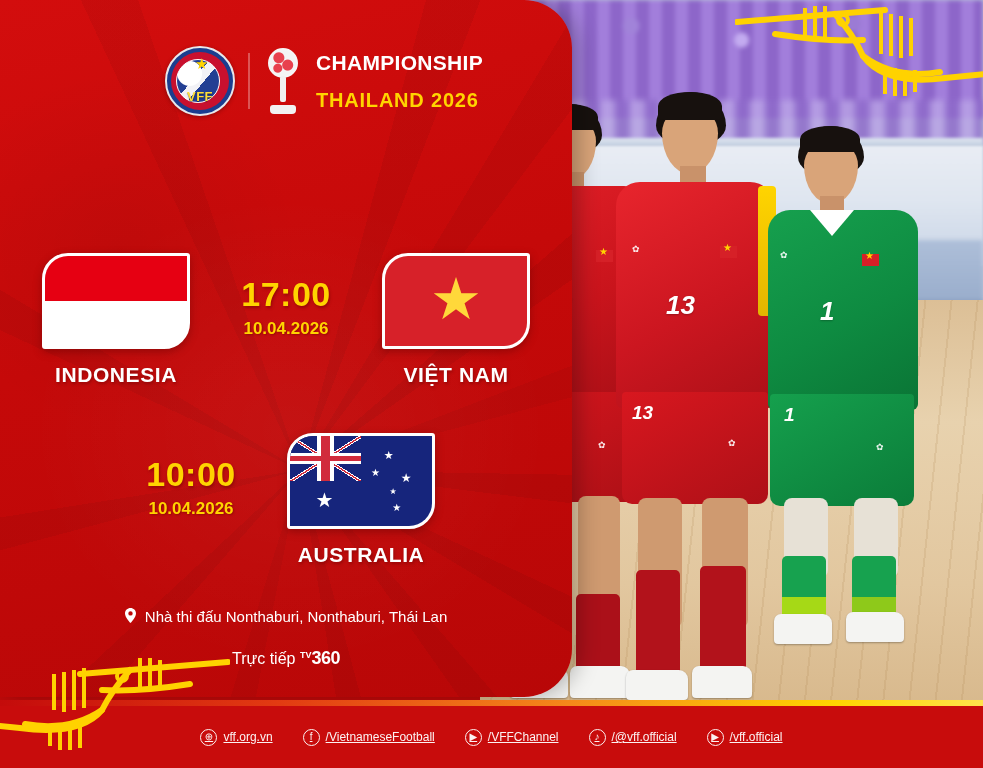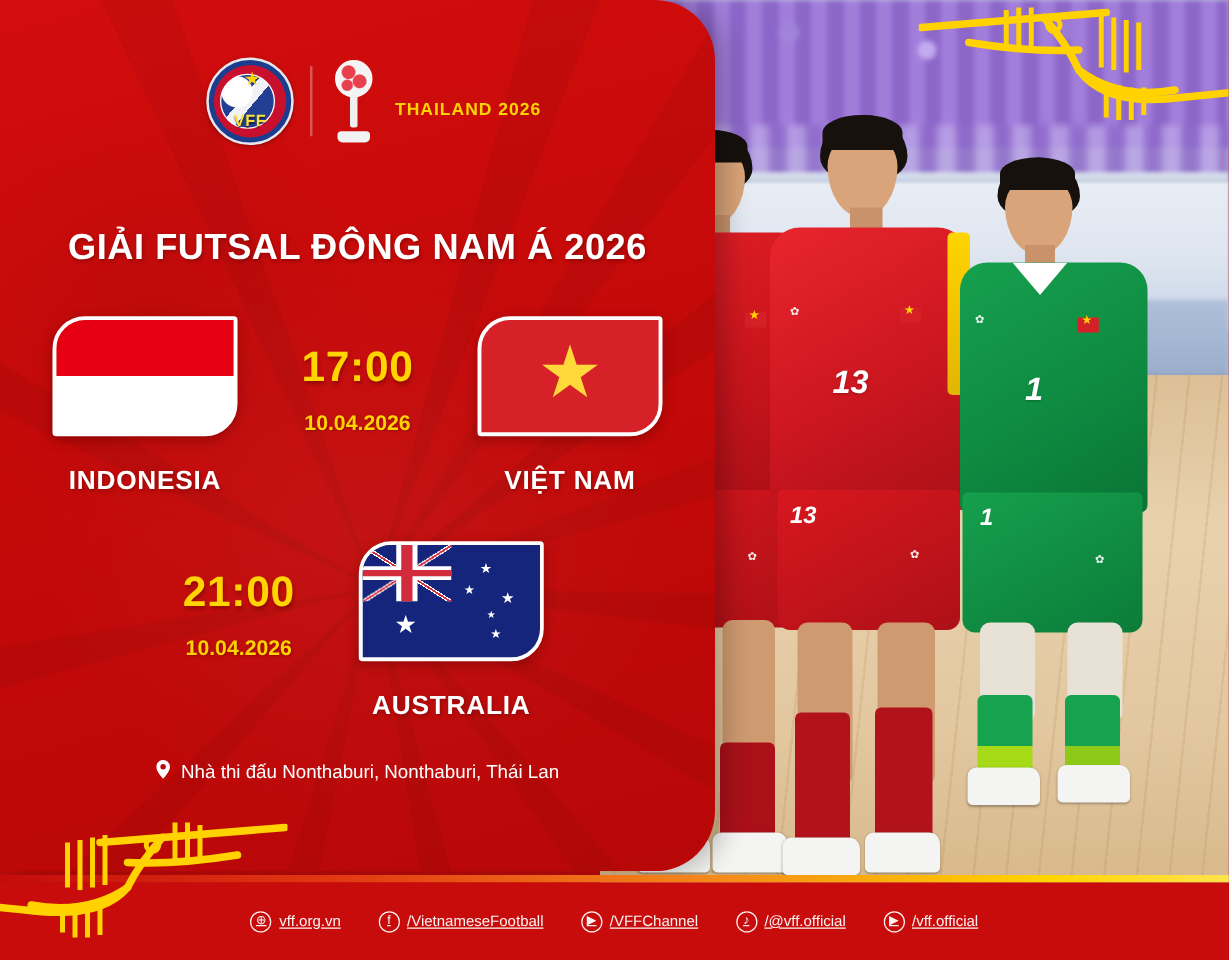--- a/index.html
+++ b/index.html
@@ -122,44 +122,44 @@
                    radial-gradient(circle at 68% 58%,#e8414e 0 5px,transparent 6px),
                    radial-gradient(circle at 30% 70%,#e8414e 0 4px,transparent 5px),
                    #f4f4f4;
                  border:2px solid #f6f6f6; }
   #trophy .stem { position:absolute; left:17px; top:28px; width:6px; height:26px; background:#f0f0f0;
                   border-radius:2px; }
   #trophy .base { position:absolute; left:7px; bottom:0; width:26px; height:9px; background:#f2f2f2;
                   border-radius:3px 3px 4px 4px; }
   #champ { line-height:1.1; }
   #champ .l1, #champ .l2 { color:#fff; font-weight:700; font-size:21px; letter-spacing:.3px; }
-  #champ .l3 { color:#ffd400; font-weight:700; font-size:14px; letter-spacing:.8px; margin-top:14px; }
+  #champ .l3 { color:#ffd400; font-weight:700; font-size:20px; letter-spacing:.8px; margin-top:14px; }
 
   
   #t1 { position:absolute; left:0; width:572px; top:138px; text-align:center;
         color:#ffd400; font-weight:700; font-size:38px; letter-spacing:.4px;
         text-shadow:2px 2px 4px rgba(90,0,0,.5); }
   #t2 { position:absolute; left:0; width:572px; top:182px; text-align:center;
         color:#fff; font-weight:700; font-size:29px; letter-spacing:.4px;
         text-shadow:1px 2px 3px rgba(90,0,0,.45); }
 
   
   .match { position:absolute; left:0; width:572px; display:flex;
            align-items:flex-start; justify-content:center; }
   .side { width:190px; text-align:center; }
   .flagwrap { width:148px; height:96px; margin:0 auto; border:3px solid #fff;
               border-radius:26px 3px 26px 3px; overflow:hidden;
               box-shadow:0 3px 9px rgba(80,0,0,.38); background:#fff; }
   .flag { width:100%; height:100%; position:relative; }
-  .team { margin-top:24px; color:#fff; font-weight:700; font-size:21px; letter-spacing:.6px;
+  .team { margin-top:14px; color:#fff; font-weight:700; font-size:21px; letter-spacing:.6px;
           text-shadow:1px 2px 3px rgba(90,0,0,.4); }
   .mid { width:150px; text-align:center; padding-top:22px; }
   .mtime { color:#ffd400; font-weight:700; font-size:34px; letter-spacing:.5px;
            text-shadow:1px 2px 3px rgba(90,0,0,.42); }
-  .mdate { color:#ffd400; font-weight:700; font-size:17px; margin-top:15px;
+  .mdate { color:#ffd400; font-weight:700; font-size:17px; margin-top:5px;
            text-shadow:1px 1px 2px rgba(90,0,0,.42); }
 
   
   .fl-id { background:linear-gradient(#e60012 0 50%,#fff 50% 100%); }
   .fl-vn { background:#d72129; }
   .fl-vn .st { position:absolute; left:50%; top:50%; transform:translate(-50%,-54%);
                color:#ffd83a; font-size:58px; line-height:1; }
   .fl-th { background:
       linear-gradient(#ec2b3a 0 17%, #fff 17% 33%, #1e2456 33% 67%, #fff 67% 83%, #ec2b3a 83% 100%); }
   .fl-au { background:#16257c; }
@@ -317,25 +317,25 @@
       <div class="star">★</div>
       <div class="vfftxt">VFF</div>
     </div>
     <div class="divider"></div>
     <div id="trophy">
       <div class="cup"></div>
         <div class="stem"></div>
         <div class="base"></div>
     </div>
     <div id="champ">
+      <div class="l2">CHAMPIONSHIP</div>
       <div class="l3">THAILAND 2026</div>
     </div>
   </div>
 
-  <div id="t2">GIẢI FUTSAL ĐÔNG NAM Á 2026</div>
 
   <div class="match" style="top:253px;">
     <div class="side">
       <div class="flagwrap">
         <div class="flag fl-id"></div>
       </div>
       <div class="team">INDONESIA</div>
     </div>
     <div class="mid">
       <div class="mtime">17:00</div>
@@ -346,21 +346,21 @@
         <div class="flag fl-vn">
             <div class="st">★</div>
           </div>
       </div>
       <div class="team">VIỆT NAM</div>
     </div>
   </div>
 
   <div class="match" style="top:433px;">
     <div class="mid">
-      <div class="mtime">21:00</div>
+      <div class="mtime">10:00</div>
       <div class="mdate">10.04.2026</div>
     </div>
     <div class="side">
       <div class="flagwrap">
         <div class="flag fl-au">
           <div class="uj"></div>
           <div class="cv">
               <span class="hv"></span>
               <span class="vv"></span>
               <span class="hr"></span>
@@ -380,20 +380,26 @@
 
   <div id="venue">
     <span class="pin">
       <svg width="11" height="15" viewBox="0 0 11 15">
           <path d="M5.5 0C2.5 0 0 2.4 0 5.4 0 9.3 5.5 15 5.5 15S11 9.3 11 5.4C11 2.4 8.5 0 5.5 0zm0 7.6a2.2 2.2 0 110-4.4 2.2 2.2 0 010 4.4z" fill="#fff"></path>
         </svg>
     </span>
     <span>Nhà thi đấu Nonthaburi, Nonthaburi, Thái Lan</span>
   </div>
 
+  <div id="live">
+    <span>Trực tiếp</span>
+    <span>
+      <sup>TV</sup><b>360</b>
+    </span>
+  </div>
 </div>
 
 <svg class="crane-bl" viewBox="0 0 250 120">
   <g fill="none" stroke="#ffd200" stroke-width="6" stroke-linecap="round">
     <path d="M248 22 L150 30 L100 34"></path>
     <path d="M210 44 Q160 52 122 50"></path>
     <path d="M150 30 Q132 50 122 70 Q100 96 40 88 L0 84"></path>
     <path d="M122 70 Q90 92 45 84"></path>
     <circle cx="142" cy="36" r="5" stroke-width="4"></circle>
   </g>

